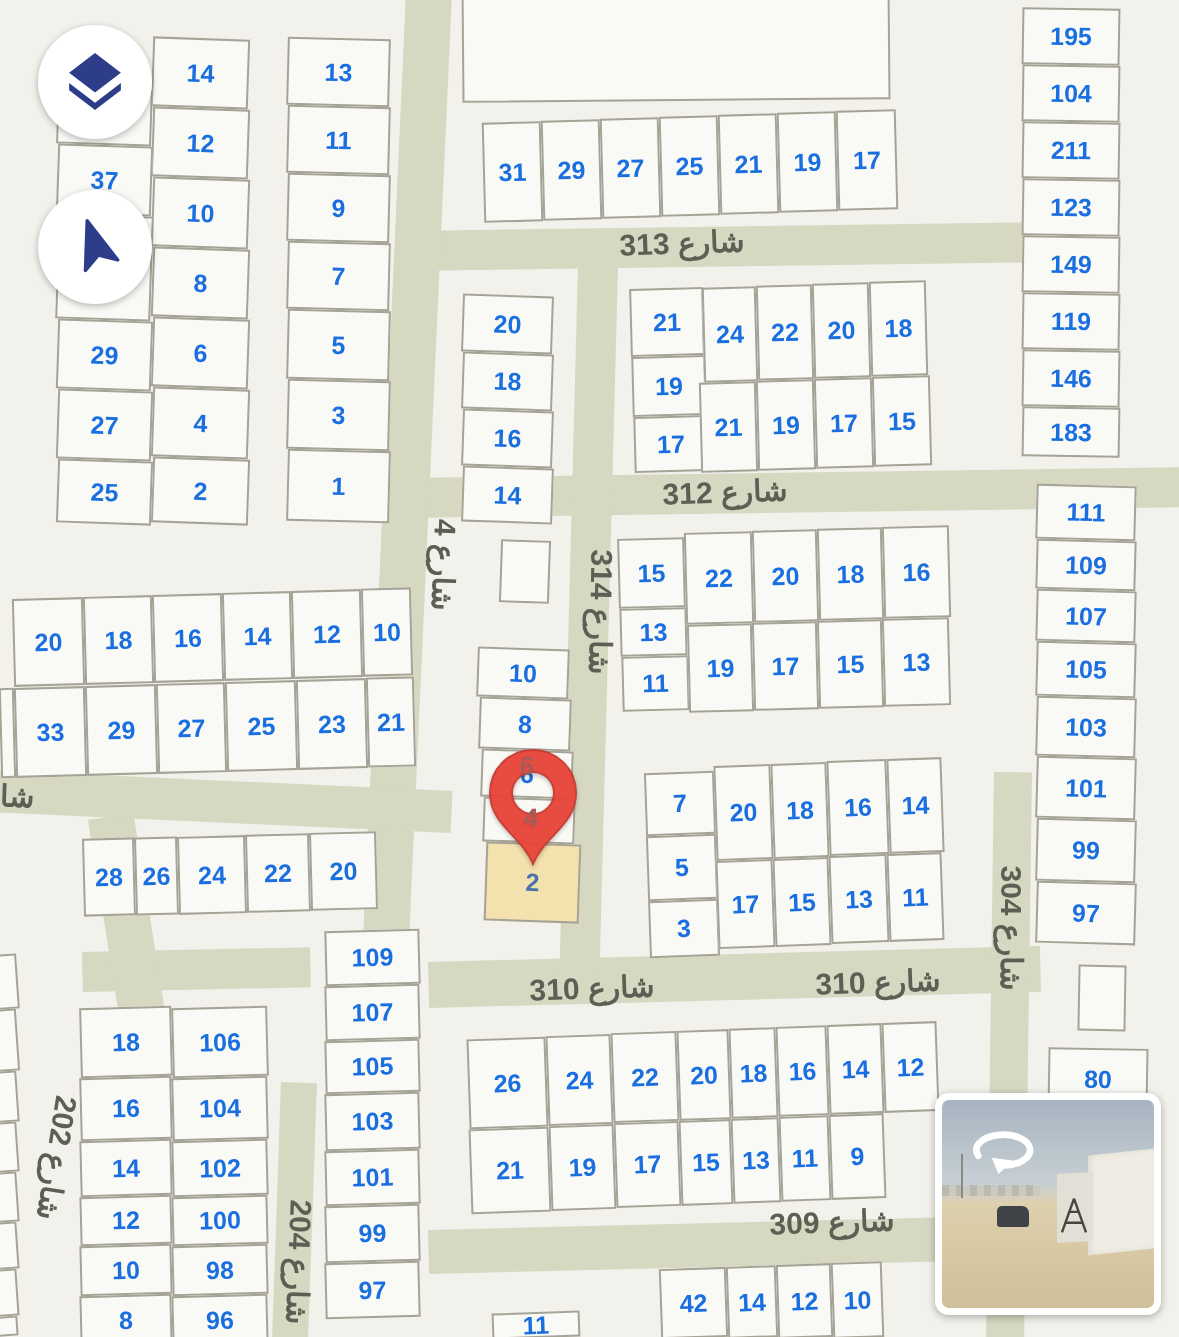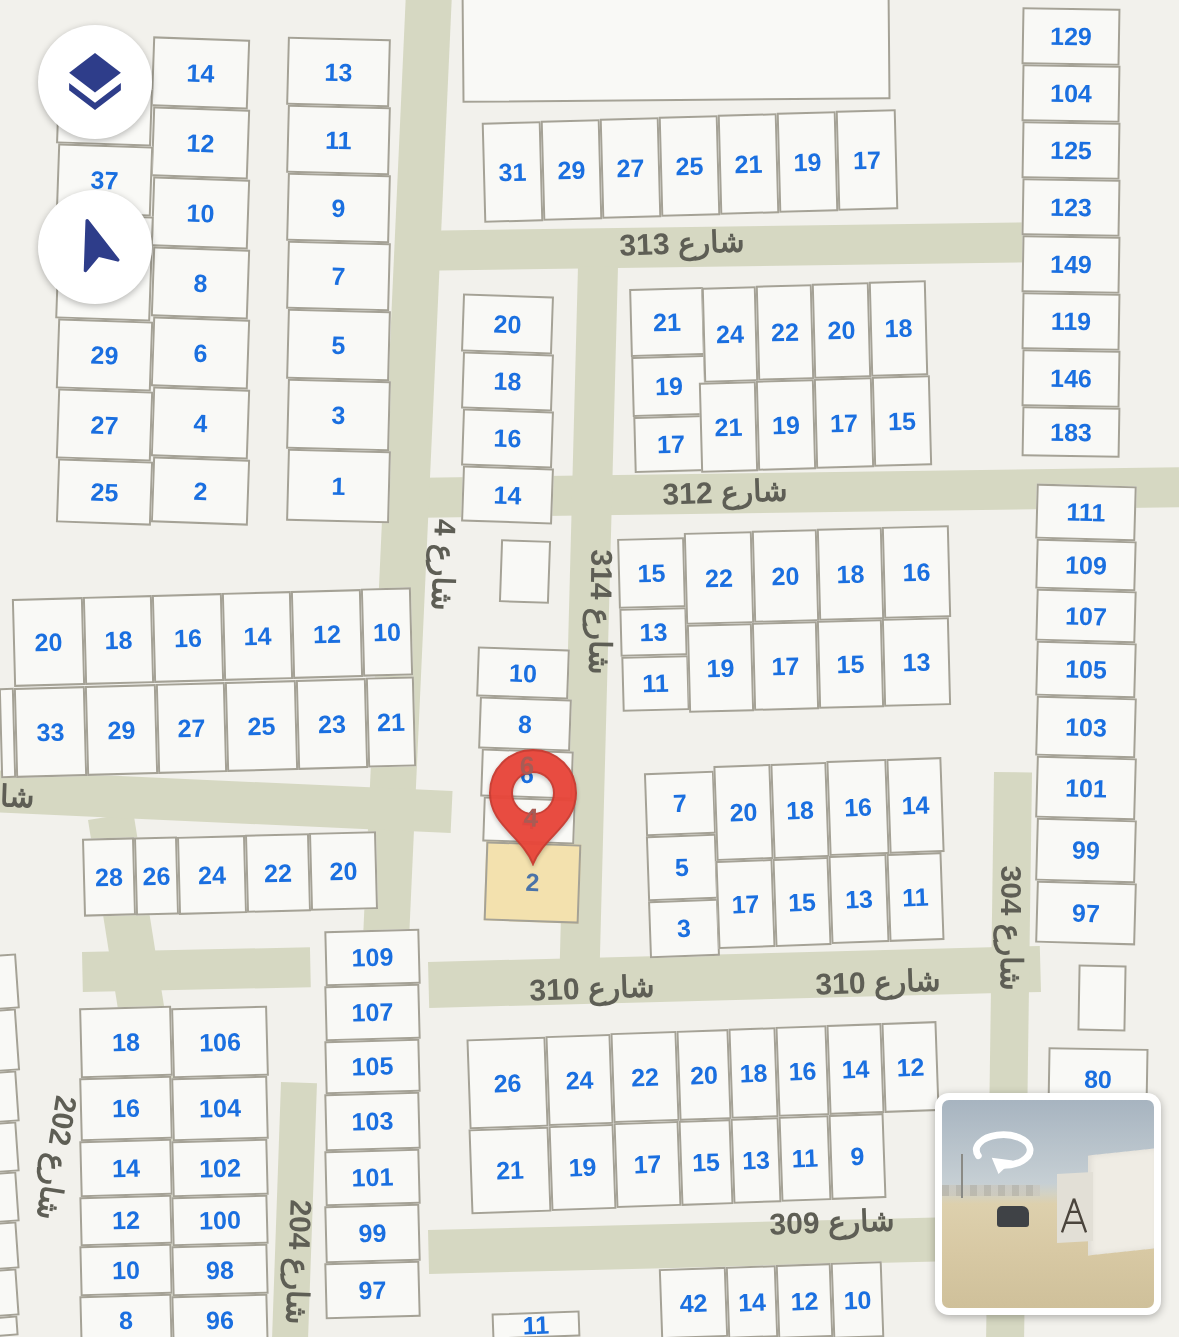--- a/index.html
+++ b/index.html
@@ -126,27 +126,27 @@
       <div class="plot" style="left: 719px; top: 114px; width: 59px; height: 100px; transform: rotate(-1.5deg);">
         <span class="pnum">21</span>
       </div>
       <div class="plot" style="left: 778px; top: 112px; width: 59px; height: 100px; transform: rotate(-1.5deg);">
         <span class="pnum">19</span>
       </div>
       <div class="plot" style="left: 837px; top: 110px; width: 60px; height: 100px; transform: rotate(-1.5deg);">
         <span class="pnum">17</span>
       </div>
       <div class="plot" style="left: 1022px; top: 8px; width: 98px; height: 57px; transform: rotate(1deg);">
-        <span class="pnum">129</span>
+        <span class="pnum">195</span>
       </div>
       <div class="plot" style="left: 1022px; top: 65px; width: 98px; height: 57px; transform: rotate(1deg);">
         <span class="pnum">104</span>
       </div>
       <div class="plot" style="left: 1022px; top: 122px; width: 98px; height: 57px; transform: rotate(1deg);">
-        <span class="pnum">125</span>
+        <span class="pnum">211</span>
       </div>
       <div class="plot" style="left: 1022px; top: 179px; width: 98px; height: 57px; transform: rotate(1deg);">
         <span class="pnum">123</span>
       </div>
       <div class="plot" style="left: 1022px; top: 236px; width: 98px; height: 57px; transform: rotate(1deg);">
         <span class="pnum">149</span>
       </div>
       <div class="plot" style="left: 1022px; top: 293px; width: 98px; height: 57px; transform: rotate(1deg);">
         <span class="pnum">119</span>
       </div>

